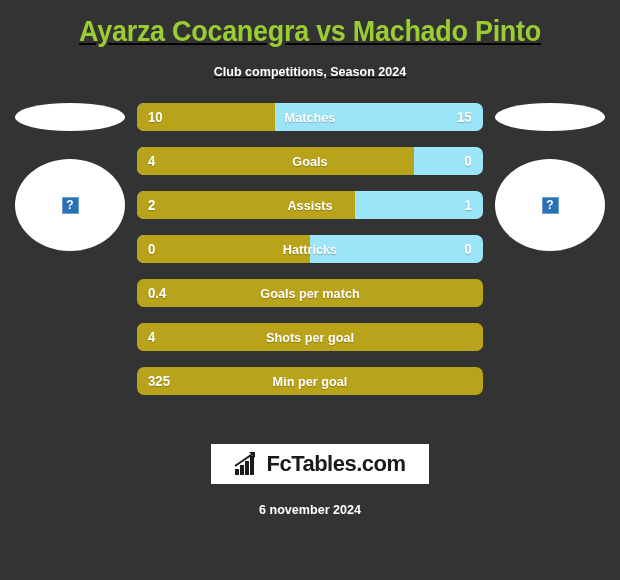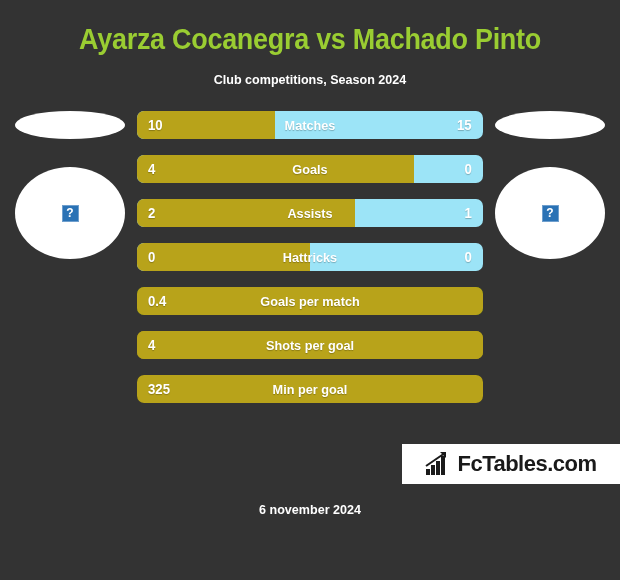--- a/index.html
+++ b/index.html
@@ -10,22 +10,23 @@
     width: 620px;
     height: 580px;
     background: #333333;
     font-family: "Liberation Sans", sans-serif;
     overflow: hidden;
     position: relative;
   }
 
   
   .header {
-    padding-top: 22px;
+    padding-top: 14px;
     text-align: center;
+    text-decoration: underline;
   }
   .title {
     color: #9acd32;
     font-size: 29px;
     font-weight: bold;
     letter-spacing: -0.3px;
     line-height: 34px;
     transform: scaleX(0.93);
     white-space: nowrap;
   }
@@ -157,21 +158,21 @@
     text-shadow: 0 1px 1px rgba(0,0,0,0.25);
   }
 
   
   .logo-wrap {
     position: absolute;
     left: 0;
     right: 0;
     top: 444px;
     display: flex;
-    justify-content: flex-end;
+    justify-content: center;
     margin-left: 20px;
   }
   .logo {
     background: #ffffff;
     width: 218px;
     height: 40px;
     display: flex;
     align-items: center;
     justify-content: center;
     gap: 6px;

